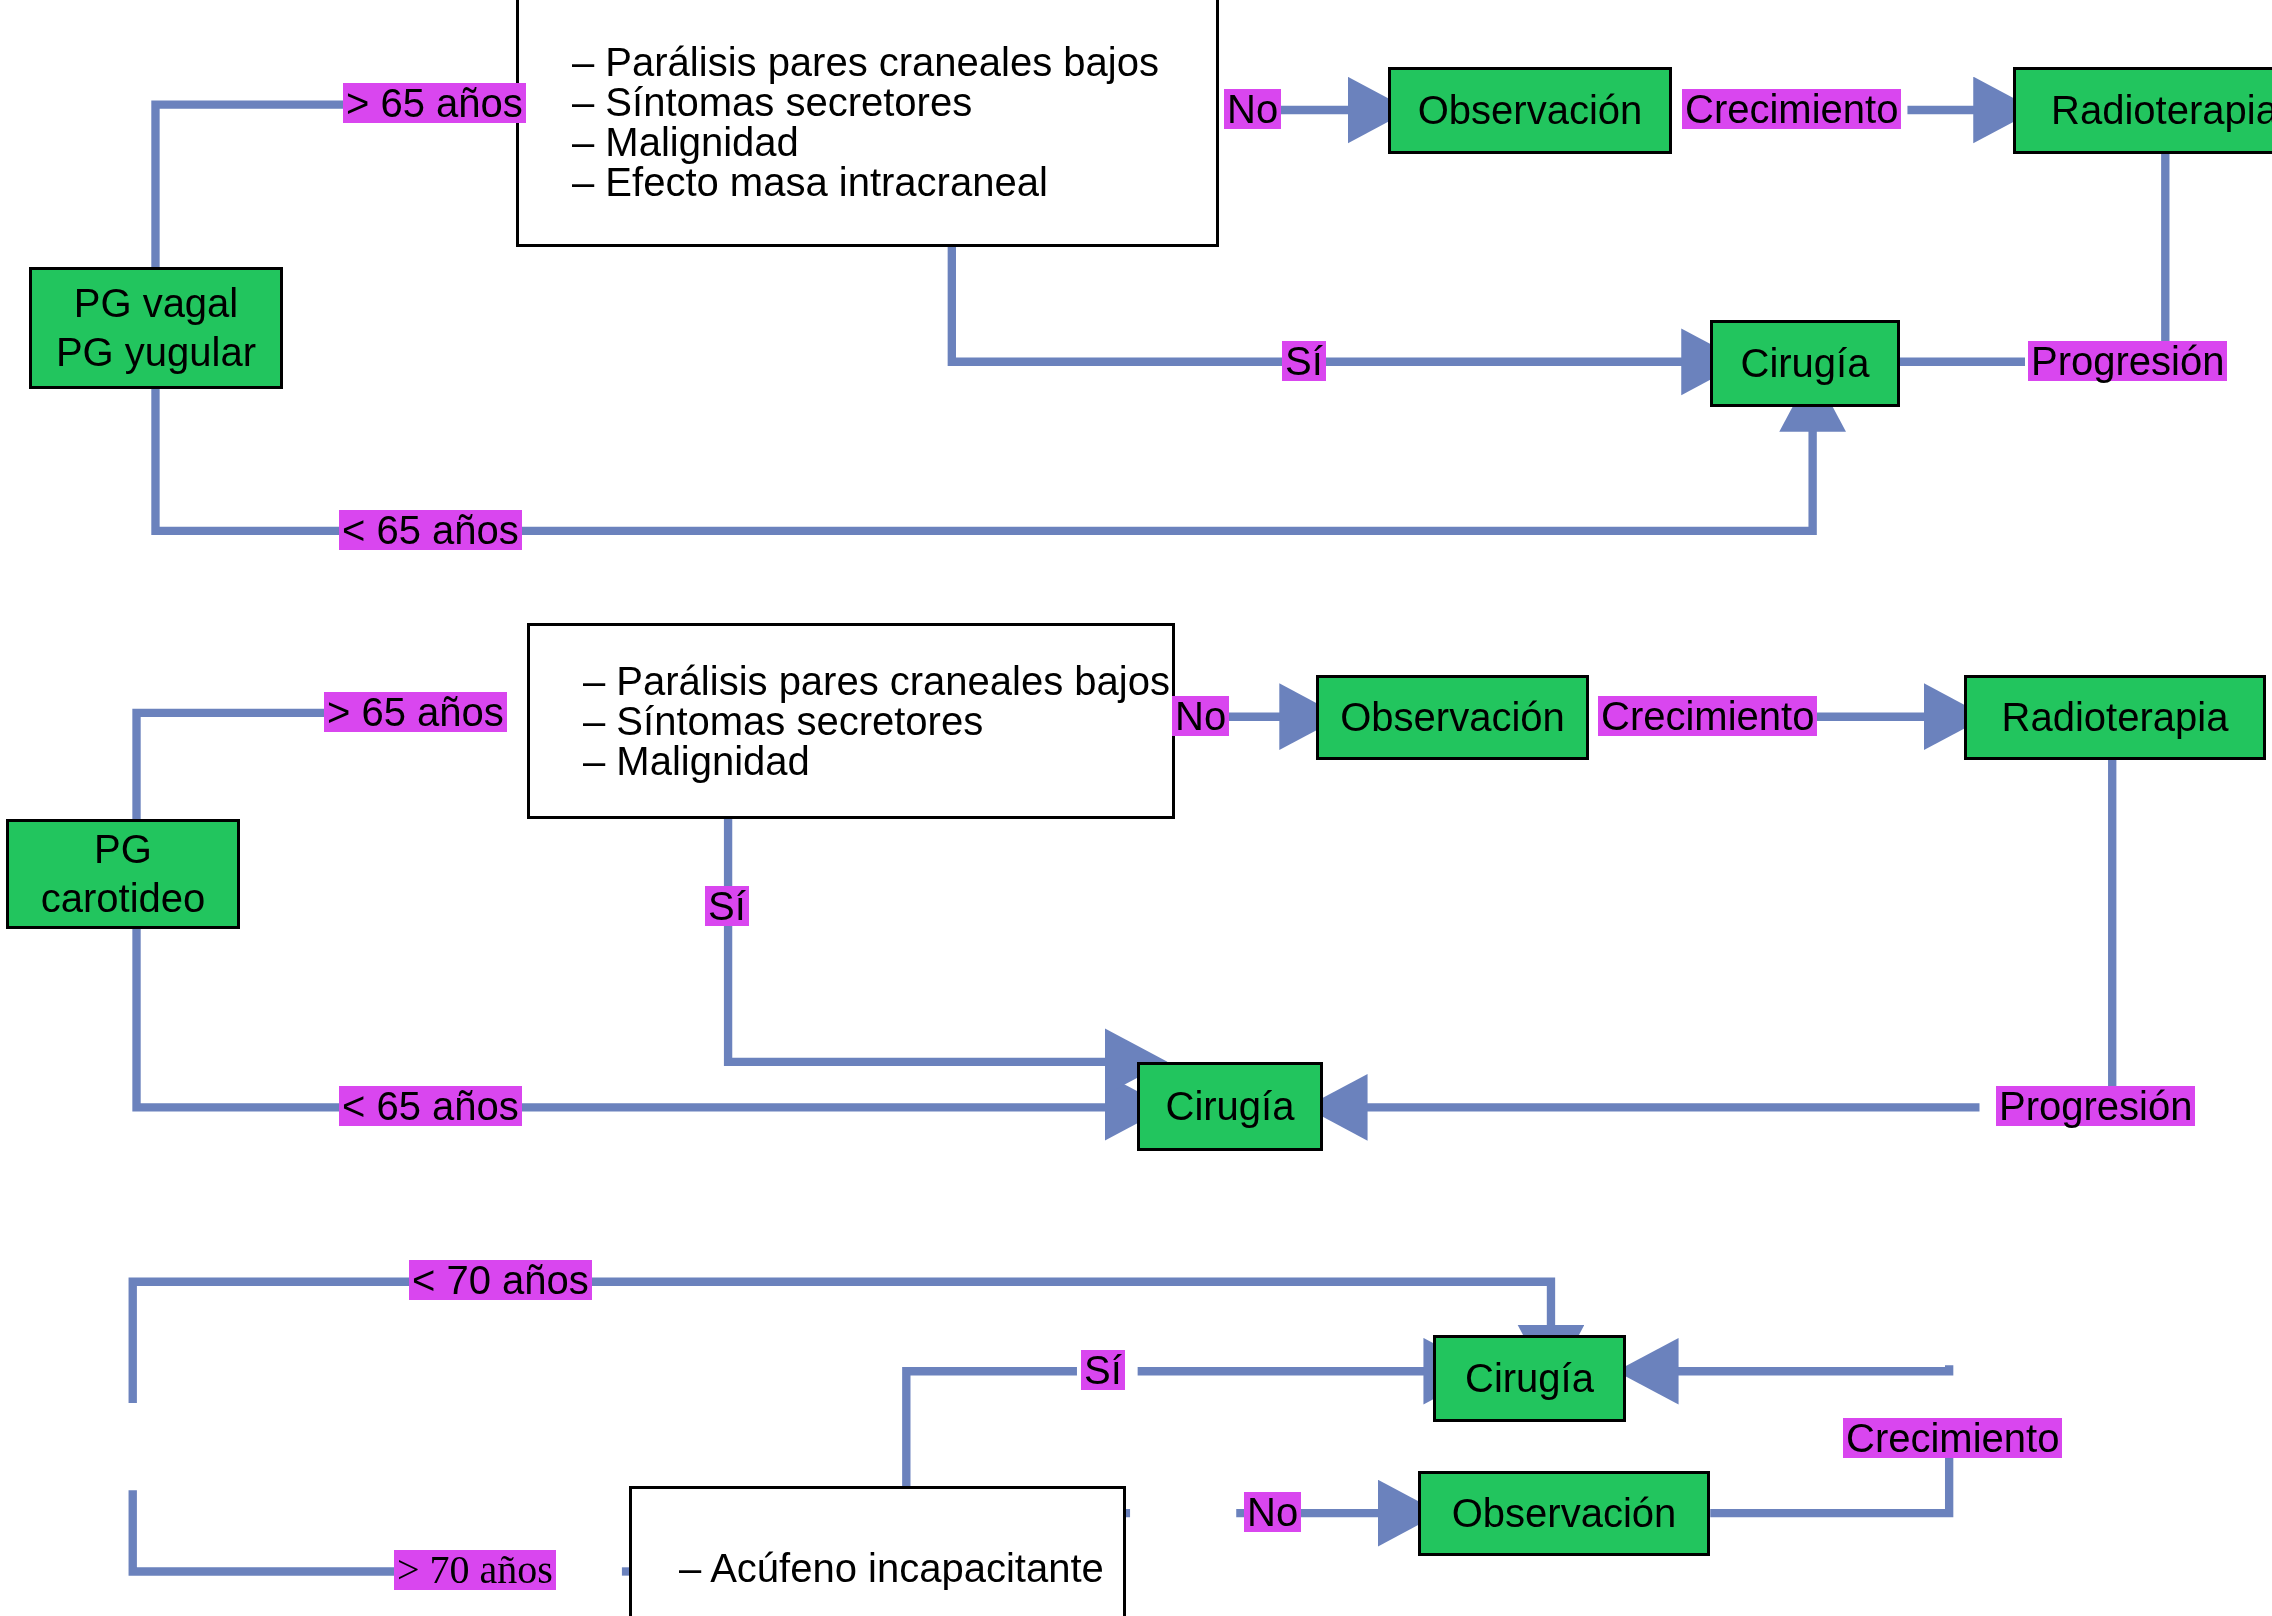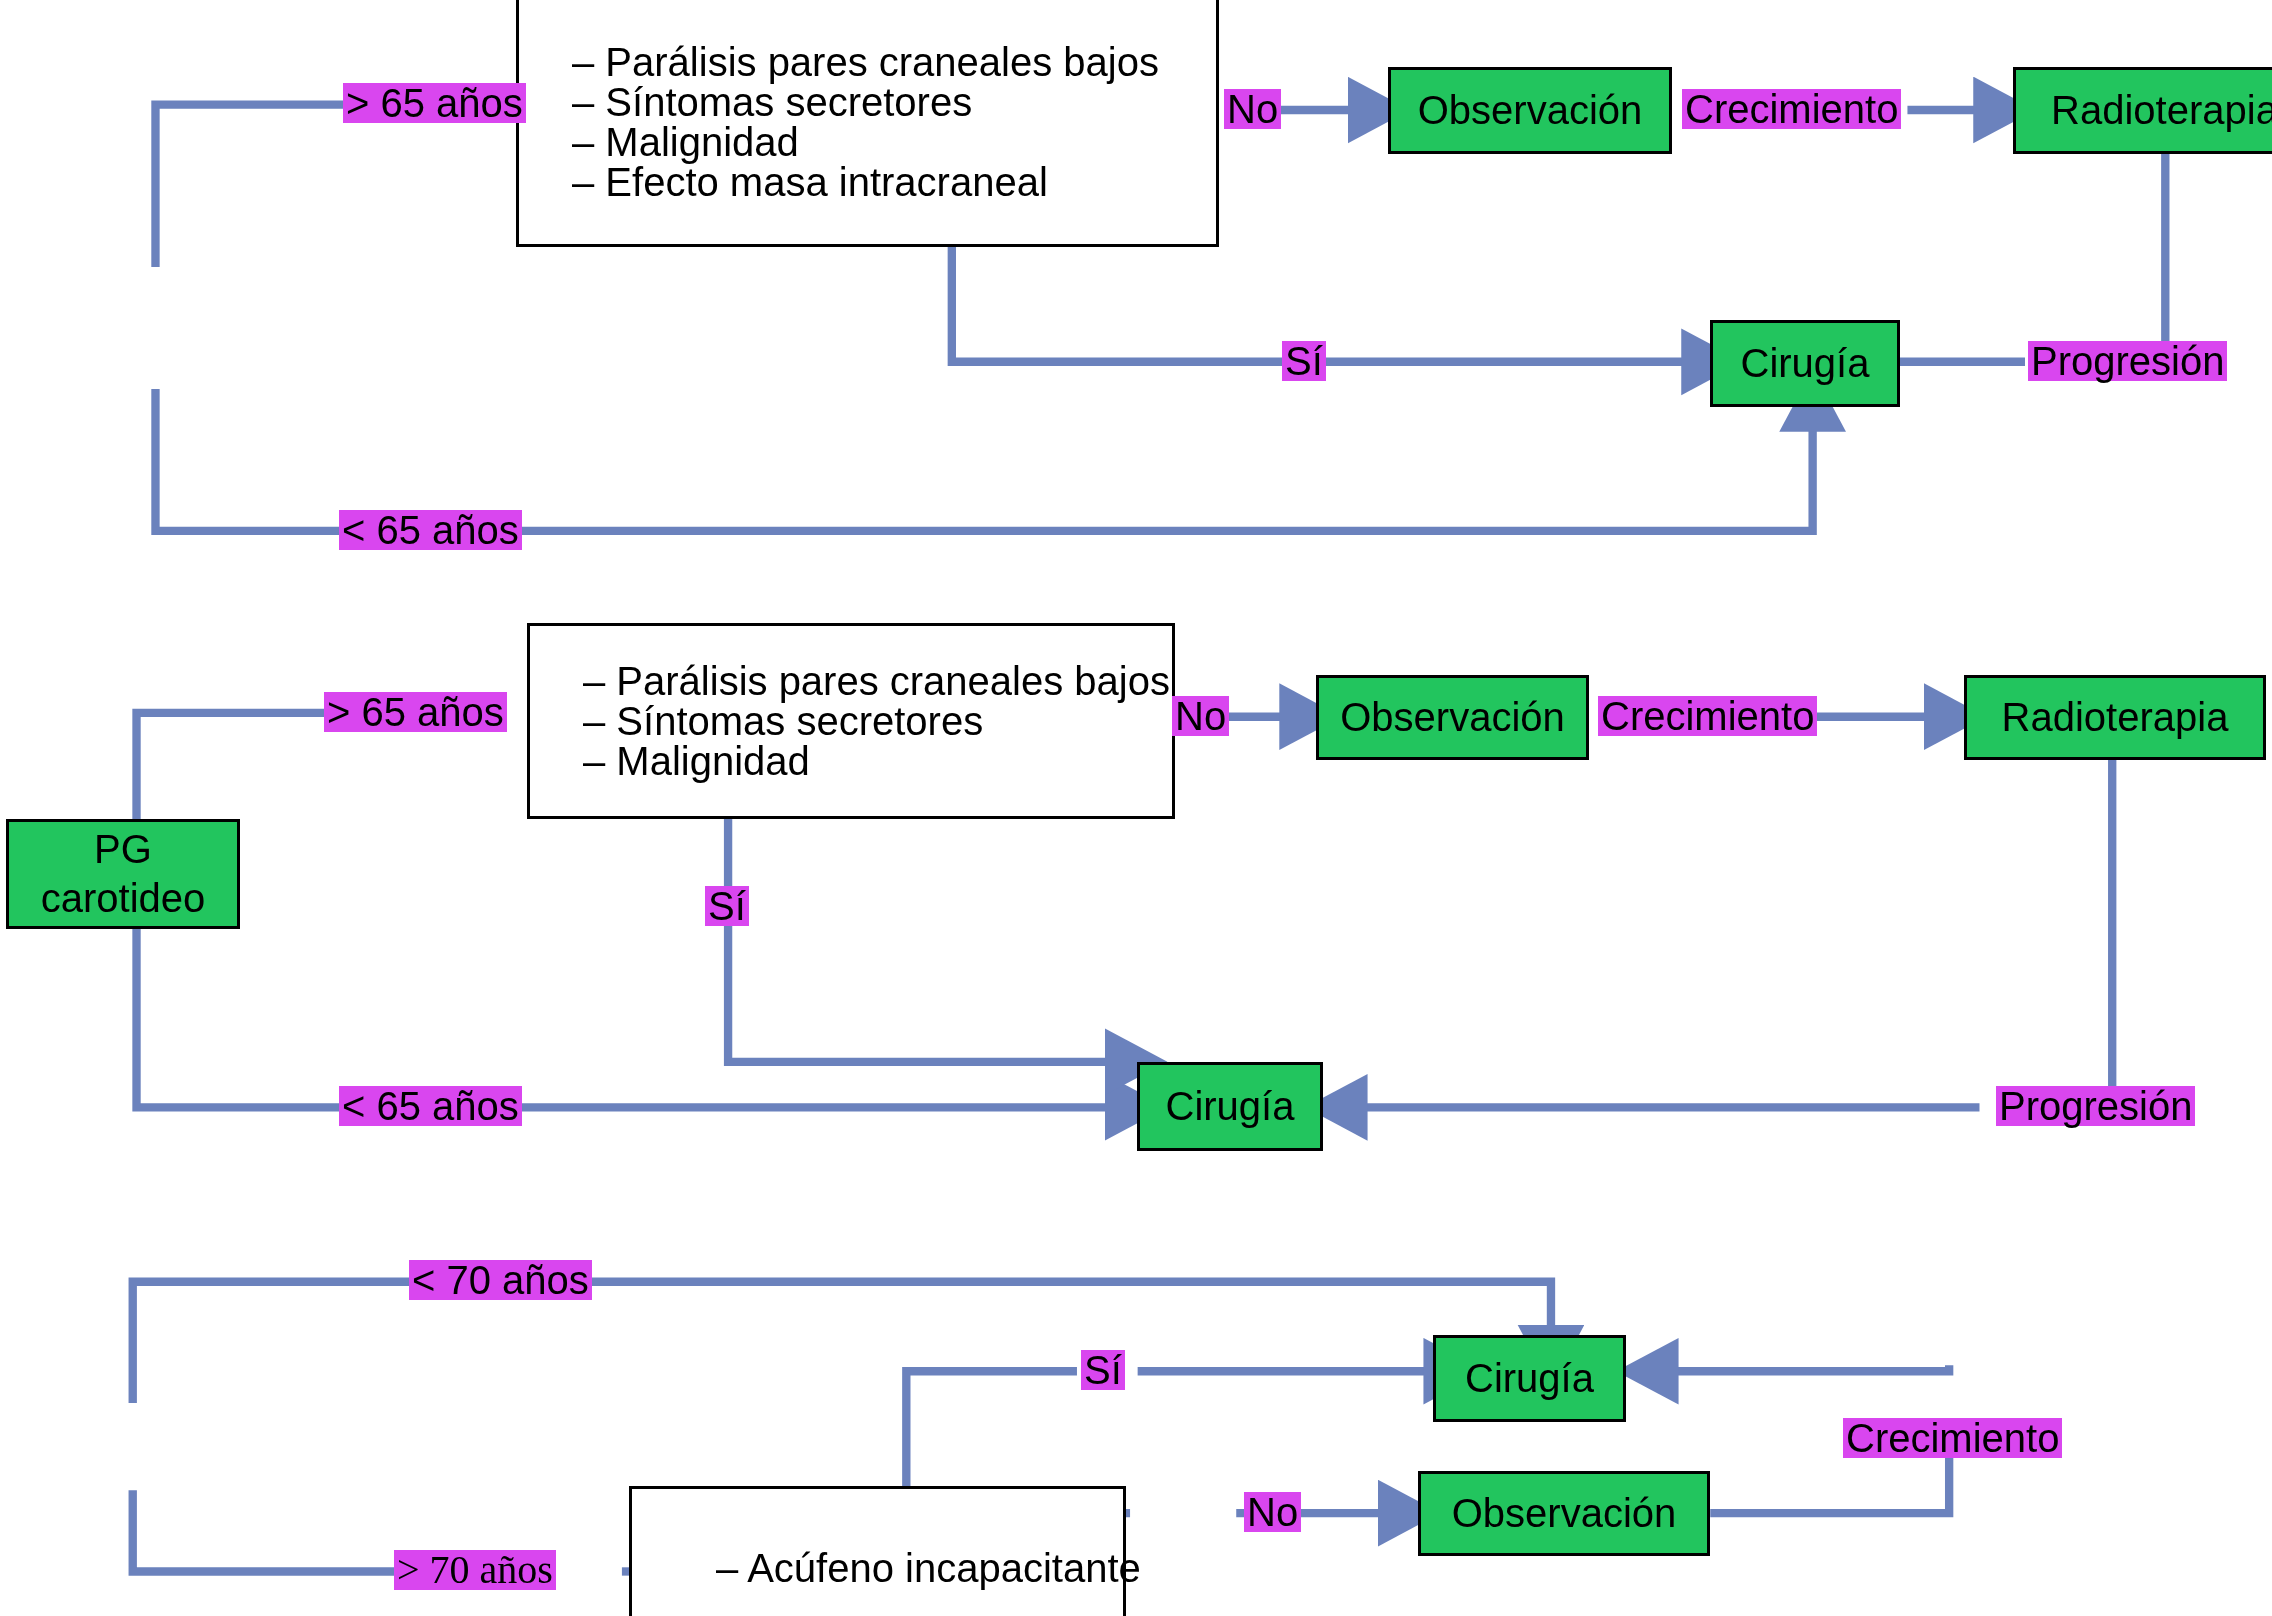--- a/index.html
+++ b/index.html
@@ -64,20 +64,24 @@
       <path d="M820,2072 L830,2072"></path>
       <path d="M1195,1995 L1490,1995"></path>
       <path d="M1630,1995 L1830,1995" marker-end="url(#ah-r)"></path>
       <path d="M1195,1960 L1195,1808 L1420,1808"></path>
       <path d="M1500,1808 L1890,1808" marker-end="url(#ah-r)"></path>
       <path d="M2255,1995 L2570,1995 L2570,1870"></path>
       <path d="M2570,1800 L2570,1808 L2200,1808" marker-end="url(#ah-l)"></path>
     </g>
   </svg>
 
+  <div class="node" style="left:29px;top:267px;width:254px;height:122px;">
+    <span class="nlabel">PG vagal
+PG yugular</span>
+  </div>
 
   <div class="crit" style="left:516px;top:-3px;width:703px;height:250px;">
     <div class="citem">– Parálisis pares craneales bajos</div>
     <div class="citem">– Síntomas secretores</div>
     <div class="citem">– Malignidad</div>
     <div class="citem">– Efecto masa intracraneal</div>
   </div>
 
   <div class="node" style="left:1388px;top:67px;width:284px;height:87px;">
     <span class="nlabel">Observación</span>
@@ -122,21 +126,21 @@
 
   <div class="edge-label" style="left:324px;top:692px;">&gt; 65 años</div>
   <div class="edge-label" style="left:339px;top:1086px;">&lt; 65 años</div>
   <div class="edge-label" style="left:1172px;top:696px;">No</div>
   <div class="edge-label" style="left:705px;top:886px;">Sí</div>
   <div class="edge-label" style="left:1598px;top:696px;">Crecimiento</div>
   <div class="edge-label" style="left:1996px;top:1086px;">Progresión</div>
 
 
   <div class="crit" style="left:629px;top:1486px;width:497px;height:163px;">
-    <div class="citem" style="padding-left:47px;margin-left:37px;">– Acúfeno incapacitante</div>
+    <div class="citem" style="padding-left:47px;">– Acúfeno incapacitante</div>
   </div>
 
   <div class="node" style="left:1433px;top:1335px;width:193px;height:87px;">
     <span class="nlabel">Cirugía</span>
   </div>
 
   <div class="node" style="left:1418px;top:1471px;width:292px;height:85px;">
     <span class="nlabel">Observación</span>
   </div>
 

